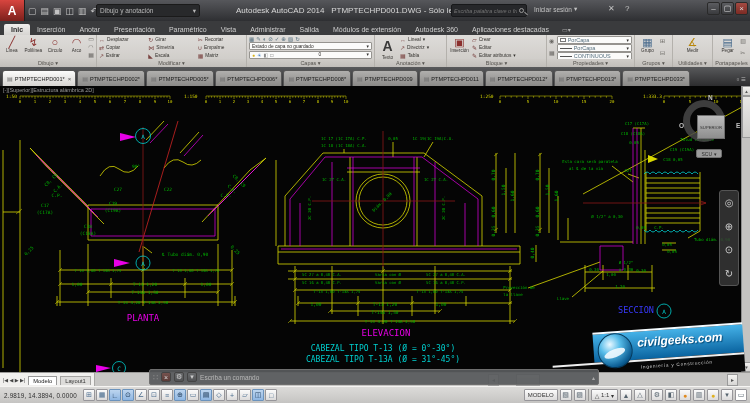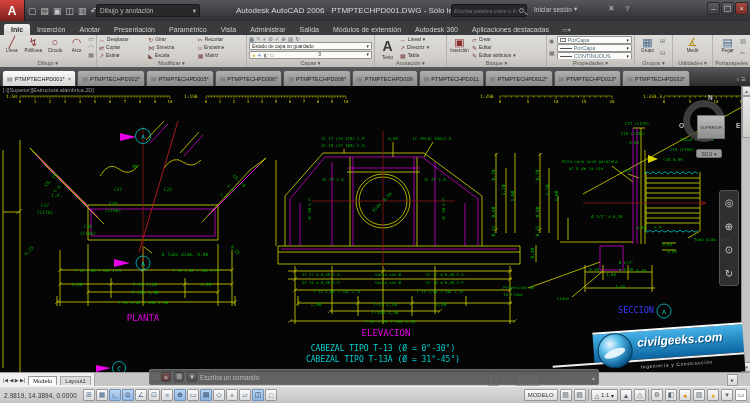--- a/index.html
+++ b/index.html
@@ -170,21 +170,21 @@
         <span>◫</span>
         <span>▥</span>
         <span>↶</span>
         <span>↷</span>
       </div>
     <div class="wscombo">
       <span>Dibujo y anotación</span>
       <span>▾</span>
     </div>
     <div class="apptitle">
-      <span>Autodesk AutoCAD 2006</span>&nbsp;&nbsp;
+      <span>Autodesk AutoCAD 2014</span>&nbsp;&nbsp;
       <span>PTMPTECHPD001.DWG - Sólo lectura</span>
     </div>
     <div class="search">
       <input placeholder="Escriba palabra clave o frase" style="">
       <span class="lens">
           <i></i>
         </span>
     </div>
     <div class="signin">
       <span>Iniciar sesión</span>

